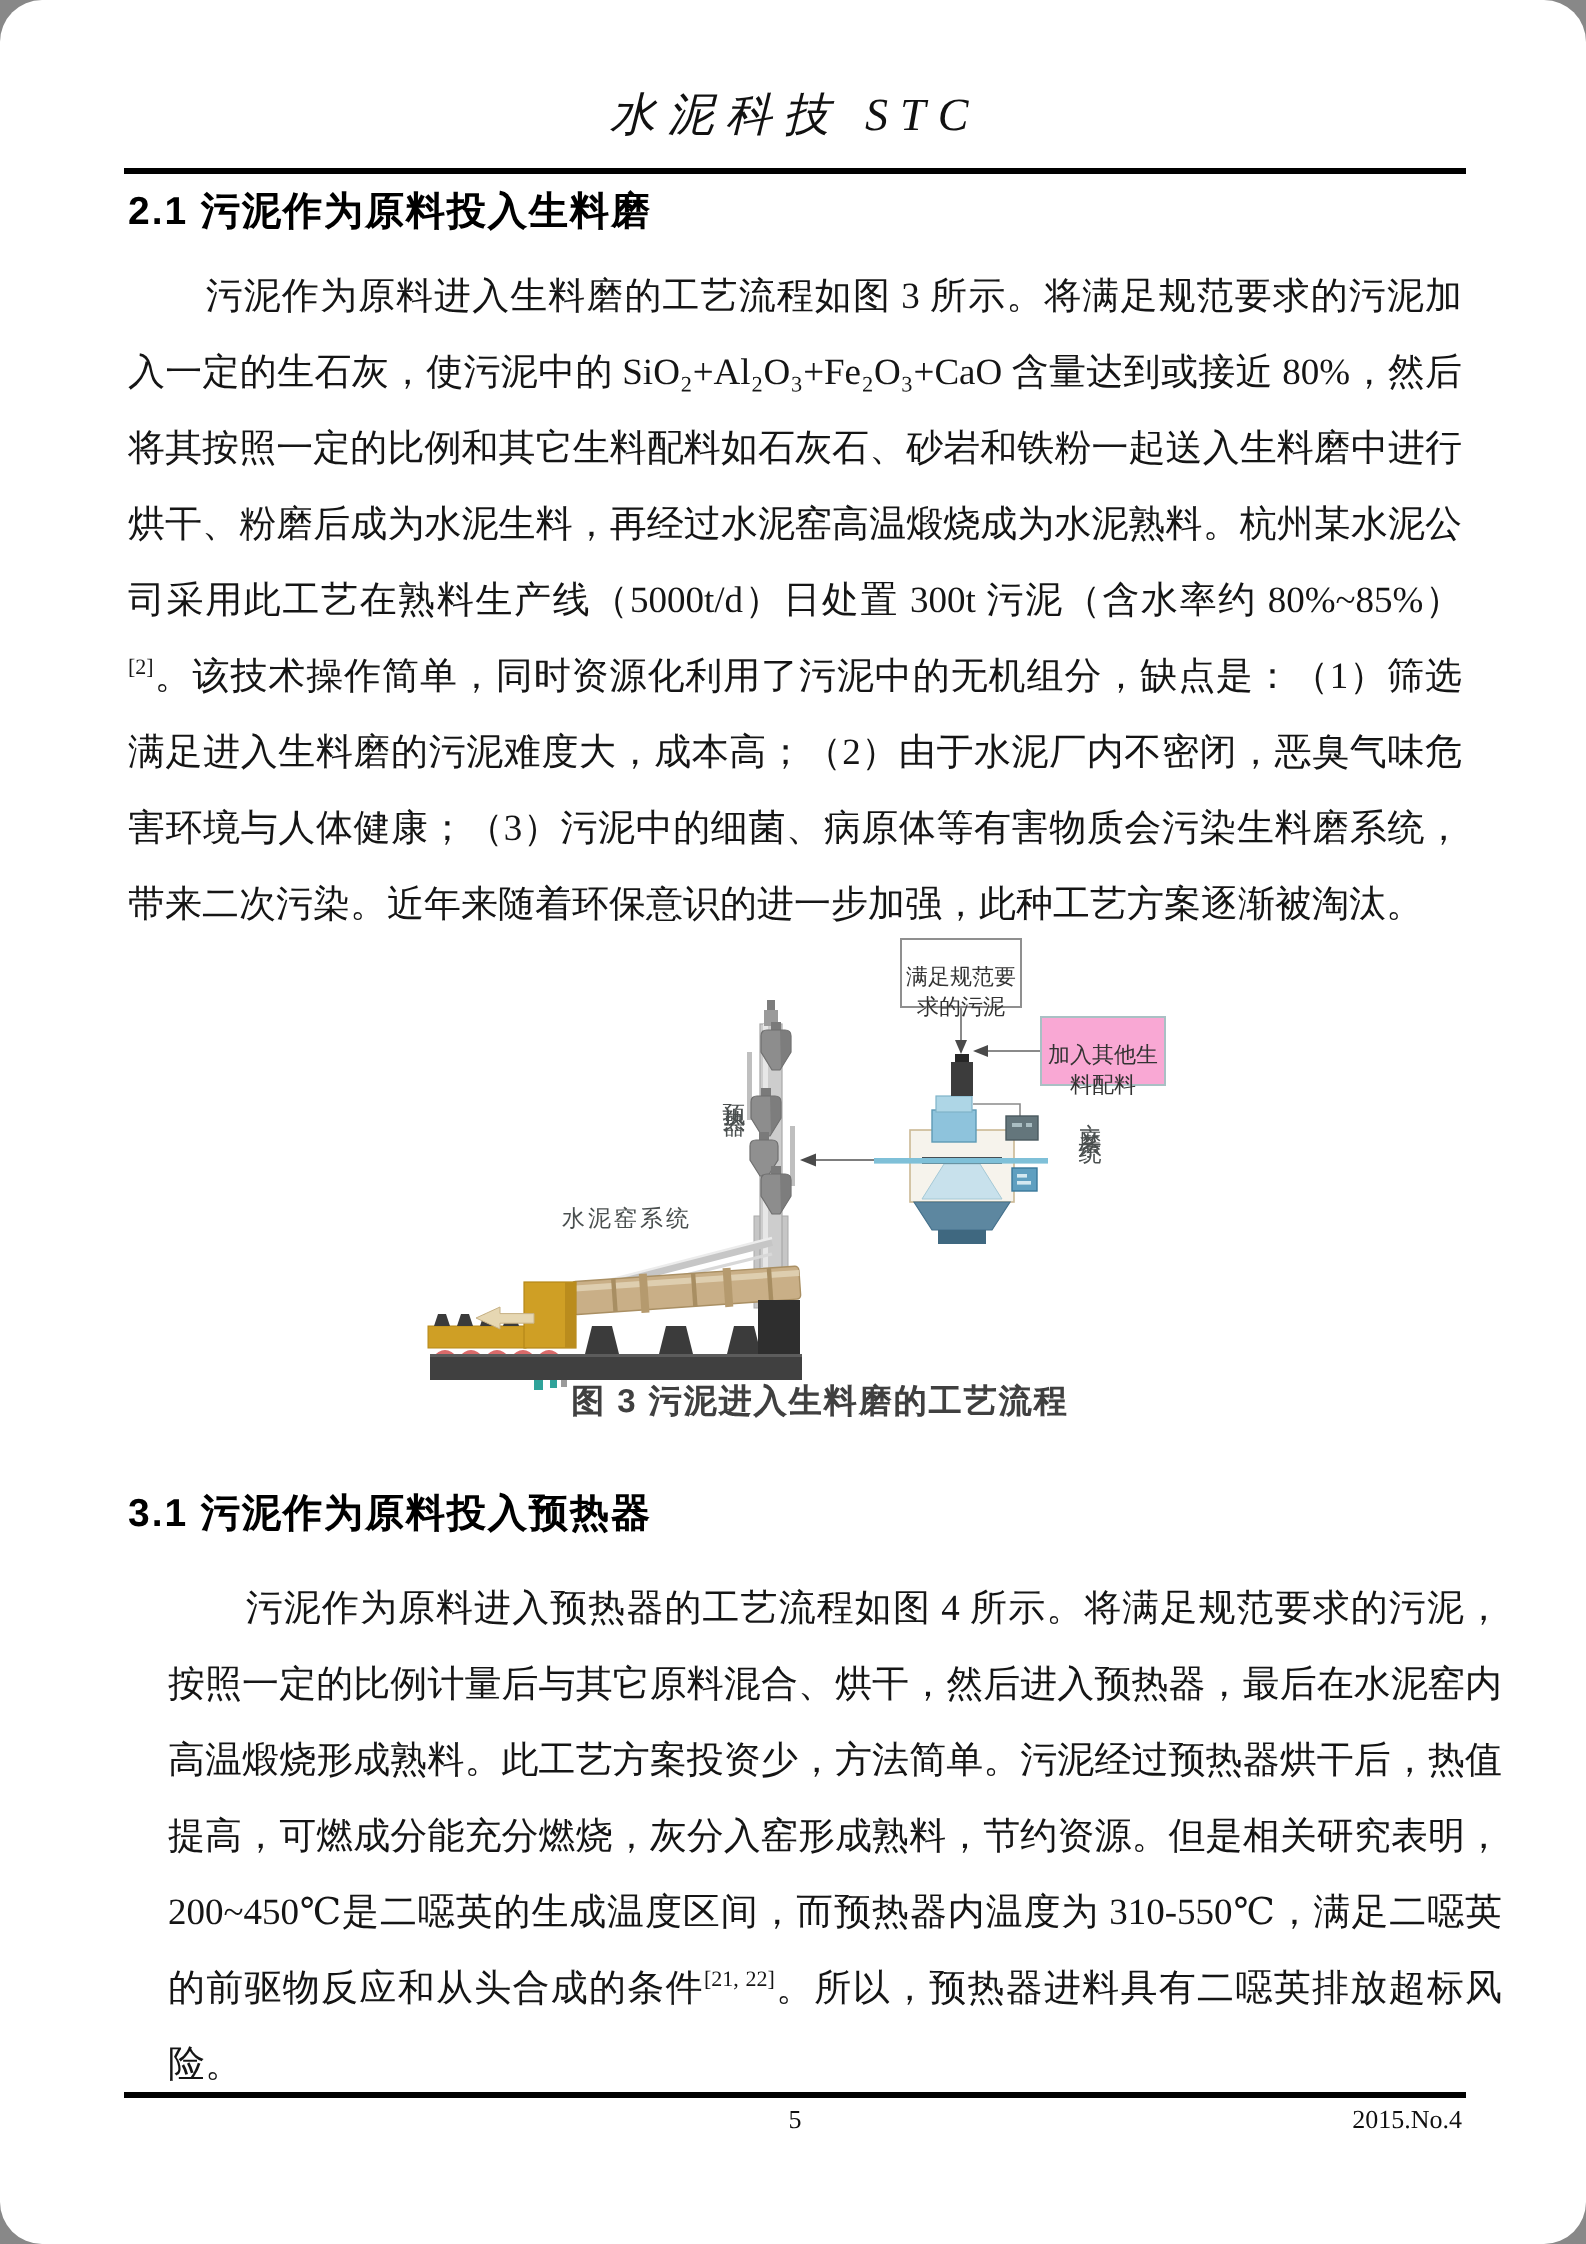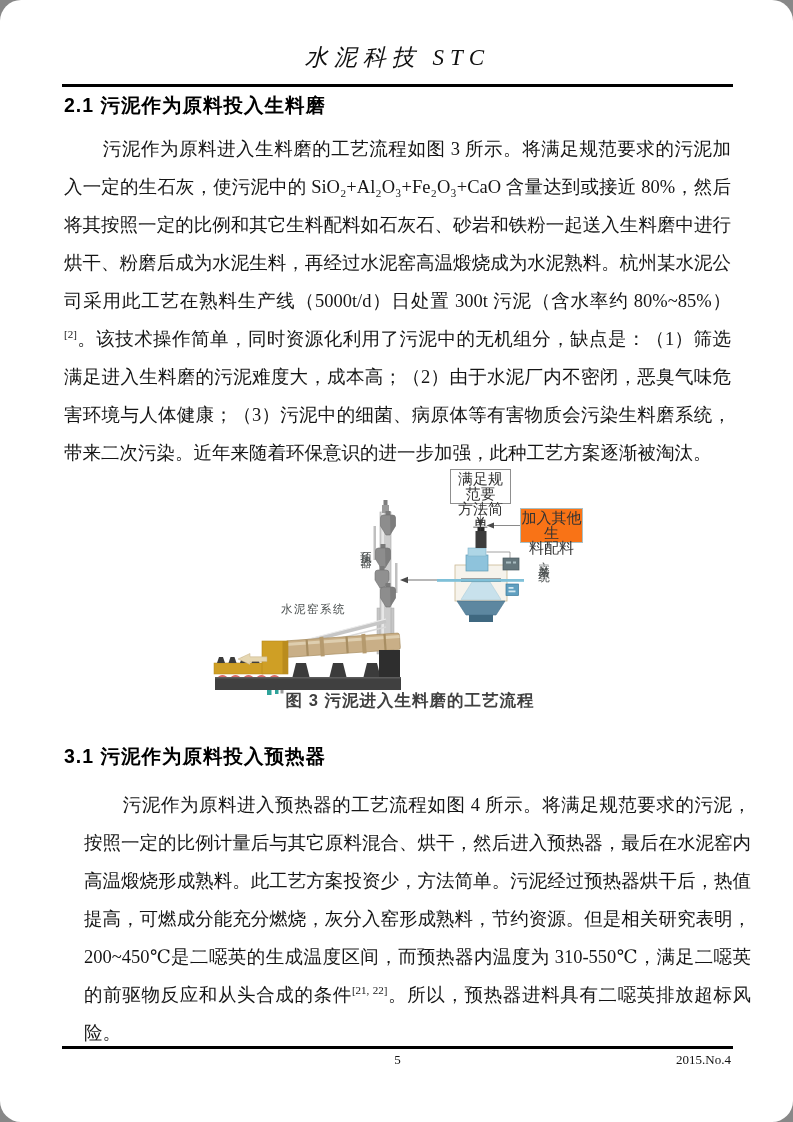--- a/index.html
+++ b/index.html
@@ -30,24 +30,24 @@
   }
   .body-para sup { font-size:11px; line-height:0; vertical-align:super; }
   .para1 { top:130px; }
   .para2 { top:786px;margin-left:20px; }
 
   
   .figure { position:absolute; left:210px; top:468px; width:400px; height:228px; }
   .figure svg { position:absolute; left:0; top:0; }
   .fig-box {
     position:absolute; background:#fff; text-align:center;
-    font-size:15px; line-height:15px; color:#333; padding-top:2px;
+    font-size:11px; line-height:15px; color:#333; padding-top:12px;
   }
   .fig-box.sludge { left:240px; top:1px; width:61px; height:35px; border:1px solid #8f8f8f; }
-  .fig-box.feed   { left:310px; top:40px; width:63px; height:35px; border:1px solid #a9c0c4; background:#f97316; }
+  .fig-box.feed   { left:310px; top:40px; width:63px; height:35px; border:1px solid #a9c0c4; background:#f9a8d4; }
   .fig-vlabel {
     position:absolute; writing-mode:vertical-rl; text-orientation:upright;
     font-size:11.5px; letter-spacing:3px; color:#4a4f4f;
   }
   .fig-vlabel.preheater { left:148px; top:74px; }
   .fig-vlabel.millsys   { left:326px; top:84px; }
   .fig-hlabel {
     position:absolute; left:71px; top:134px; font-size:11.5px;
     letter-spacing:1.5px; color:#4a4f4f;
   }
@@ -174,21 +174,21 @@
         <polygon points="267.5,52 273.5,52 270.5,59" fill="#4a4a4a"></polygon>
         <line x1="310" y1="57.5" x2="283" y2="57.5" stroke="#8a8a8a" stroke-width="1"></line>
         <polygon points="276.5,57.5 284,54.5 284,60.5" fill="#4a4a4a"></polygon>
         <line x1="227" y1="112" x2="198" y2="112" stroke="#7d7d7d" stroke-width="1.1"></line>
         <polygon points="190,112 198,108.8 198,115.2" fill="#4a4a4a"></polygon>
       </g>
     </svg>
 
     <div class="fig-box sludge">
       <div>满足规范要</div>
-      <div>方法简单</div>
+      <div>求的污泥</div>
     </div>
     <div class="fig-box feed">
       <div>加入其他生</div>
       <div>料配料</div>
     </div>
     <div class="fig-vlabel preheater">预热器</div>
     <div class="fig-vlabel millsys">立磨系统</div>
     <div class="fig-hlabel">水泥窑系统</div>
   </div>
 

